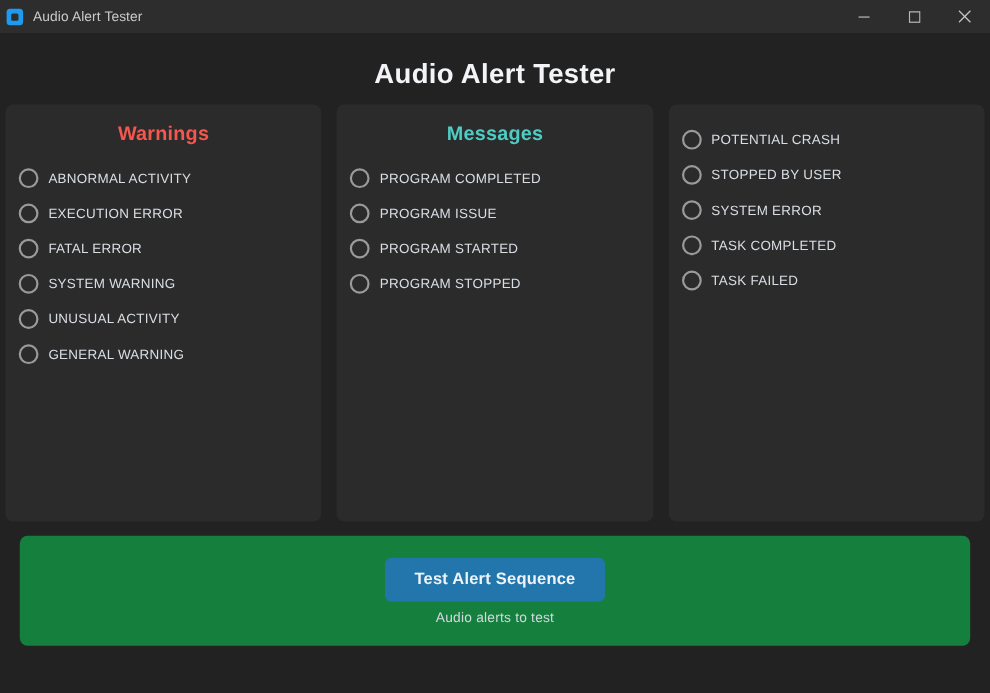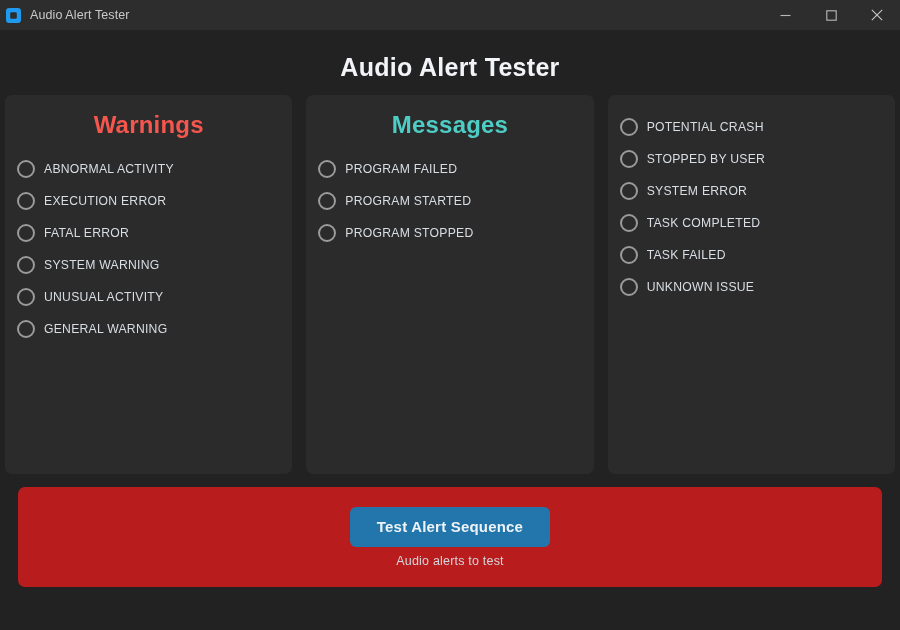--- a/index.html
+++ b/index.html
@@ -86,21 +86,21 @@
     background: #2b2b2b;
     border-radius: 7px;
     height: 379px;
     box-sizing: border-box;
     padding: 16px 0 0 0;
     flex: 1 1 0;
     overflow: hidden;
   }
   .category-title {
     text-align: center;
-    font-size: 24px;
+    font-size: 18px;
     font-weight: bold;
     letter-spacing: .2px;
     margin-bottom: 14px;
   }
   .option-list {
     display: flex;
     flex-direction: column;
   }
   .option-row {
     display: flex;
@@ -123,21 +123,21 @@
     color: #d9dee4;
     letter-spacing: .25px;
     white-space: nowrap;
   }
 
   
   .bottom-wrap {
     padding: 13px 18px 12px 18px;
   }
   .bottom-panel {
-    background: #b91c1c;
+    background: #15803d;
     border-radius: 7px;
     height: 100px;
     box-sizing: border-box;
     display: flex;
     flex-direction: column;
     align-items: center;
     justify-content: center;
     gap: 7px;
   }
   .test-button {
@@ -227,21 +227,25 @@
             <span class="radio"></span>
             <span class="option-label">GENERAL WARNING</span>
           </div>
         </div>
       </div>
       <div class="category-panel">
         <div class="category-title" style="color: rgb(78, 205, 196);">Messages</div>
         <div class="option-list">
           <div class="option-row">
             <span class="radio"></span>
-            <span class="option-label">PROGRAM FAILED</span>
+            <span class="option-label">PROGRAM COMPLETED</span>
+          </div>
+          <div class="option-row">
+            <span class="radio"></span>
+            <span class="option-label">PROGRAM ISSUE</span>
           </div>
           <div class="option-row">
             <span class="radio"></span>
             <span class="option-label">PROGRAM STARTED</span>
           </div>
           <div class="option-row">
             <span class="radio"></span>
             <span class="option-label">PROGRAM STOPPED</span>
           </div>
         </div>
@@ -260,24 +264,20 @@
             <span class="radio"></span>
             <span class="option-label">SYSTEM ERROR</span>
           </div>
           <div class="option-row">
             <span class="radio"></span>
             <span class="option-label">TASK COMPLETED</span>
           </div>
           <div class="option-row">
             <span class="radio"></span>
             <span class="option-label">TASK FAILED</span>
-          </div>
-          <div class="option-row">
-            <span class="radio"></span>
-            <span class="option-label">UNKNOWN ISSUE</span>
           </div>
         </div>
       </div>
     </div>
 
   <div class="bottom-wrap">
     <div class="bottom-panel">
       <button class="test-button">Test Alert Sequence</button>
       <div class="status-text">Audio alerts to test</div>
     </div>

